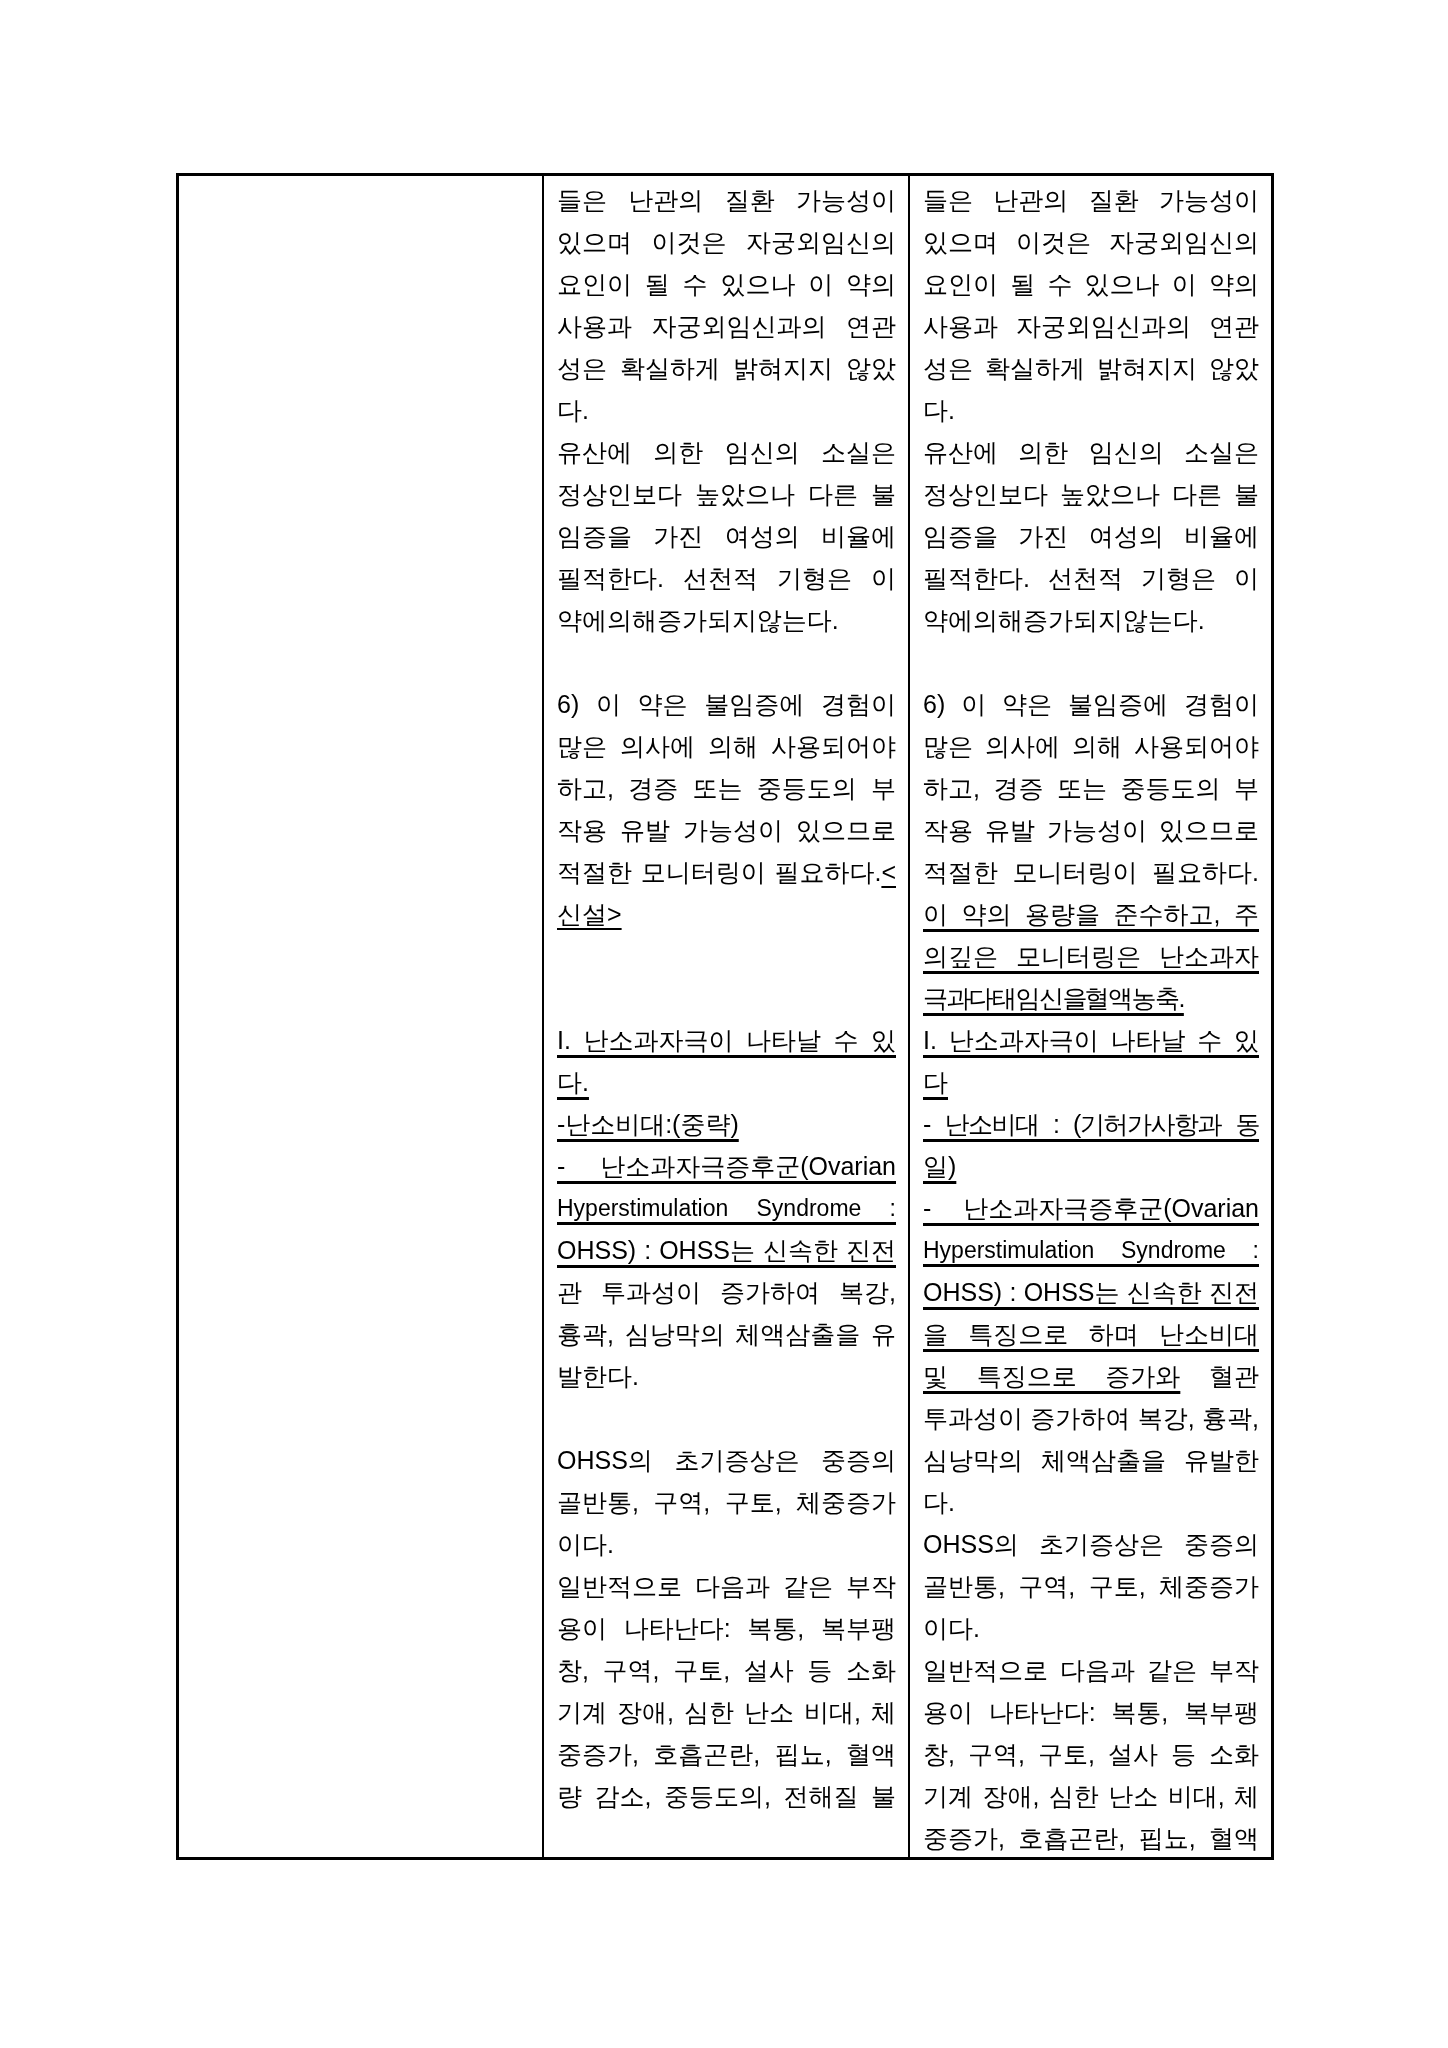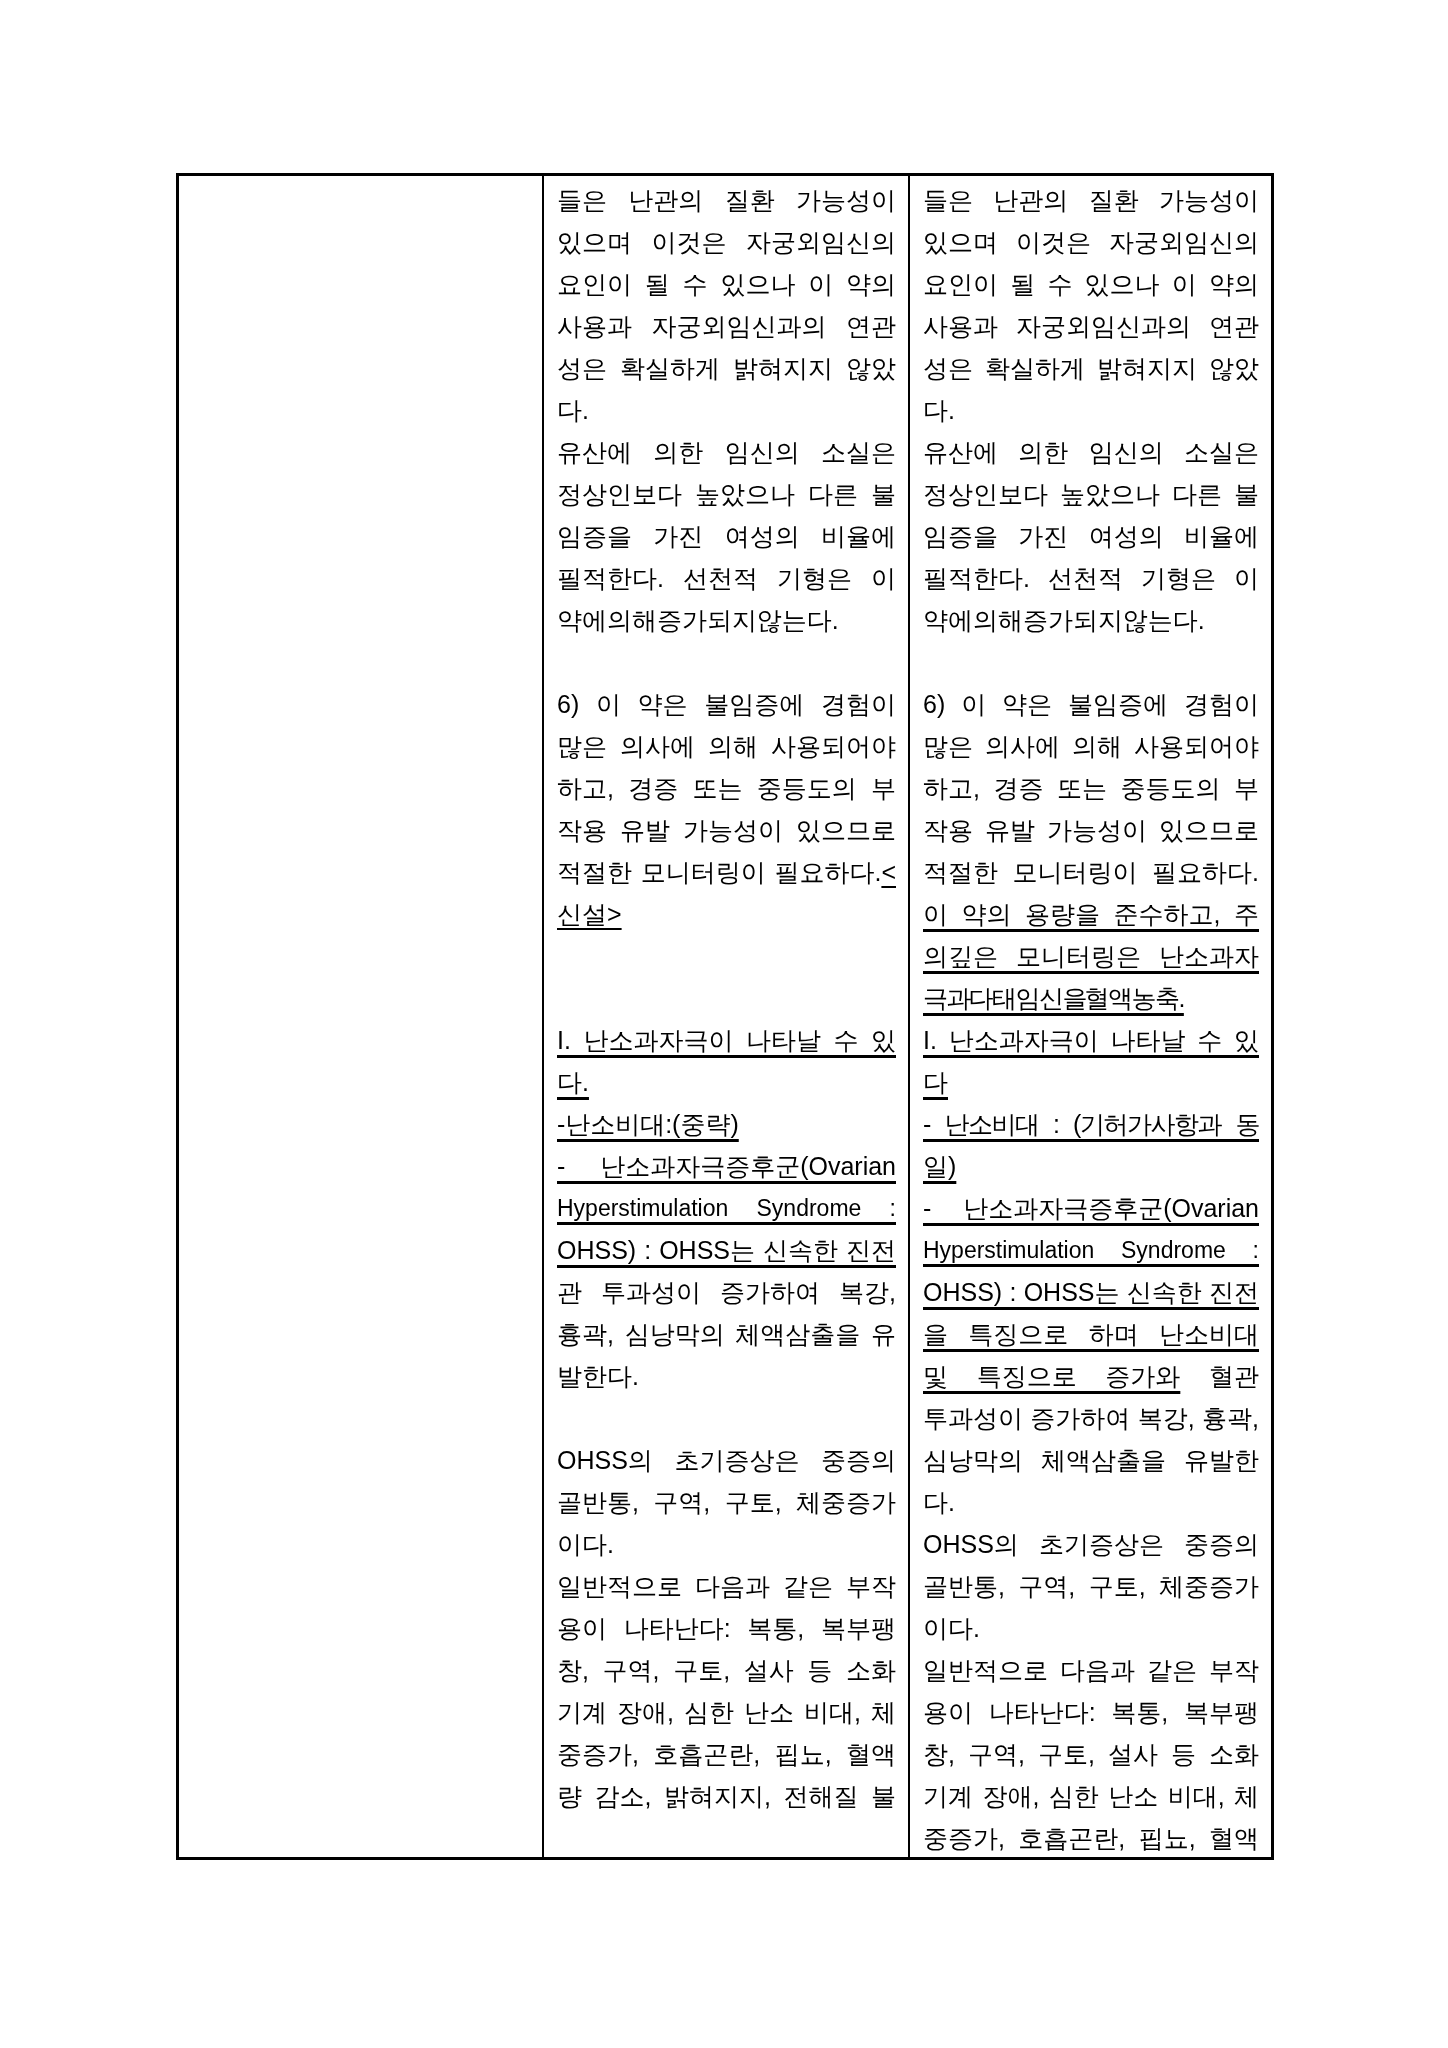--- a/index.html
+++ b/index.html
@@ -103,21 +103,21 @@
         <div class="line"><span>발한다.</span></div>
         <div class="line"></div>
         <div class="line j"><span>OHSS의 초기증상은 중증의</span></div>
         <div class="line j"><span>골반통, 구역, 구토, 체중증가</span></div>
         <div class="line"><span>이다.</span></div>
         <div class="line j"><span>일반적으로 다음과 같은 부작</span></div>
         <div class="line j"><span>용이 나타난다: 복통, 복부팽</span></div>
         <div class="line j"><span>창, 구역, 구토, 설사 등 소화</span></div>
         <div class="line j"><span>기계 장애, 심한 난소 비대, 체</span></div>
         <div class="line j"><span>중증가, 호흡곤란, 핍뇨, 혈액</span></div>
-        <div class="line j"><span>량 감소, 밝혀지지, 전해질 불</span></div>
+        <div class="line j"><span>량 감소, 중등도의, 전해질 불</span></div>
       </div>
     <div class="cell c3" id="col-2">
         <div class="line j"><span>들은 난관의 질환 가능성이</span></div>
         <div class="line j"><span>있으며 이것은 자궁외임신의</span></div>
         <div class="line j"><span>요인이 될 수 있으나 이 약의</span></div>
         <div class="line j"><span>사용과 자궁외임신과의 연관</span></div>
         <div class="line j"><span>성은 확실하게 밝혀지지 않았</span></div>
         <div class="line"><span>다.</span></div>
         <div class="line j"><span>유산에 의한 임신의 소실은</span></div>
         <div class="line j"><span>정상인보다 높았으나 다른 불</span></div>

